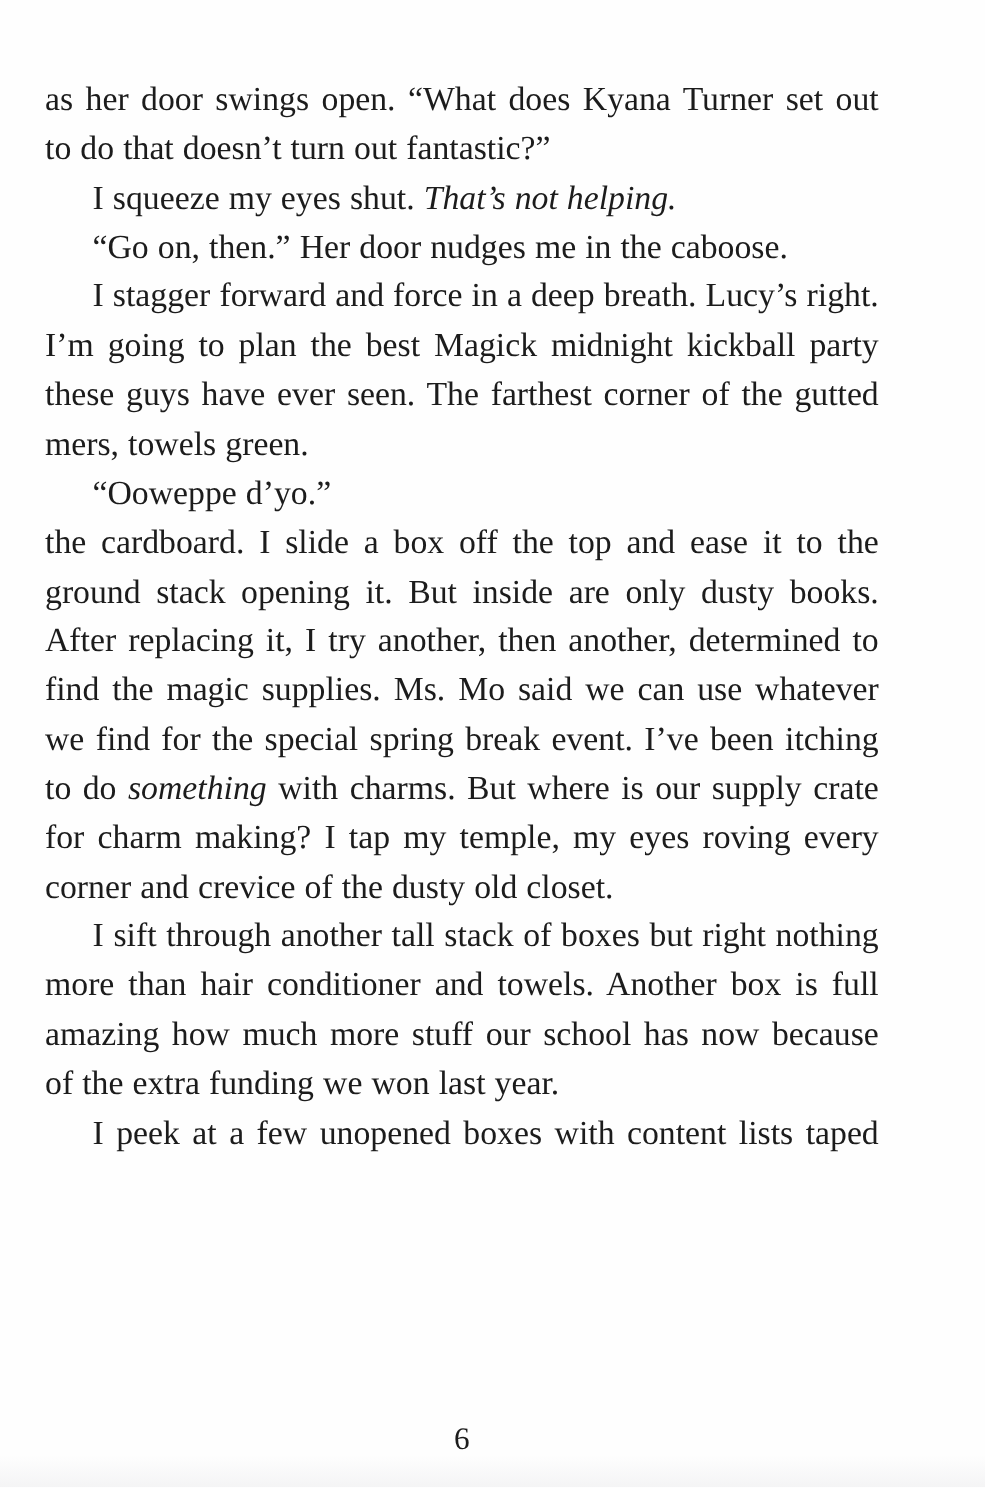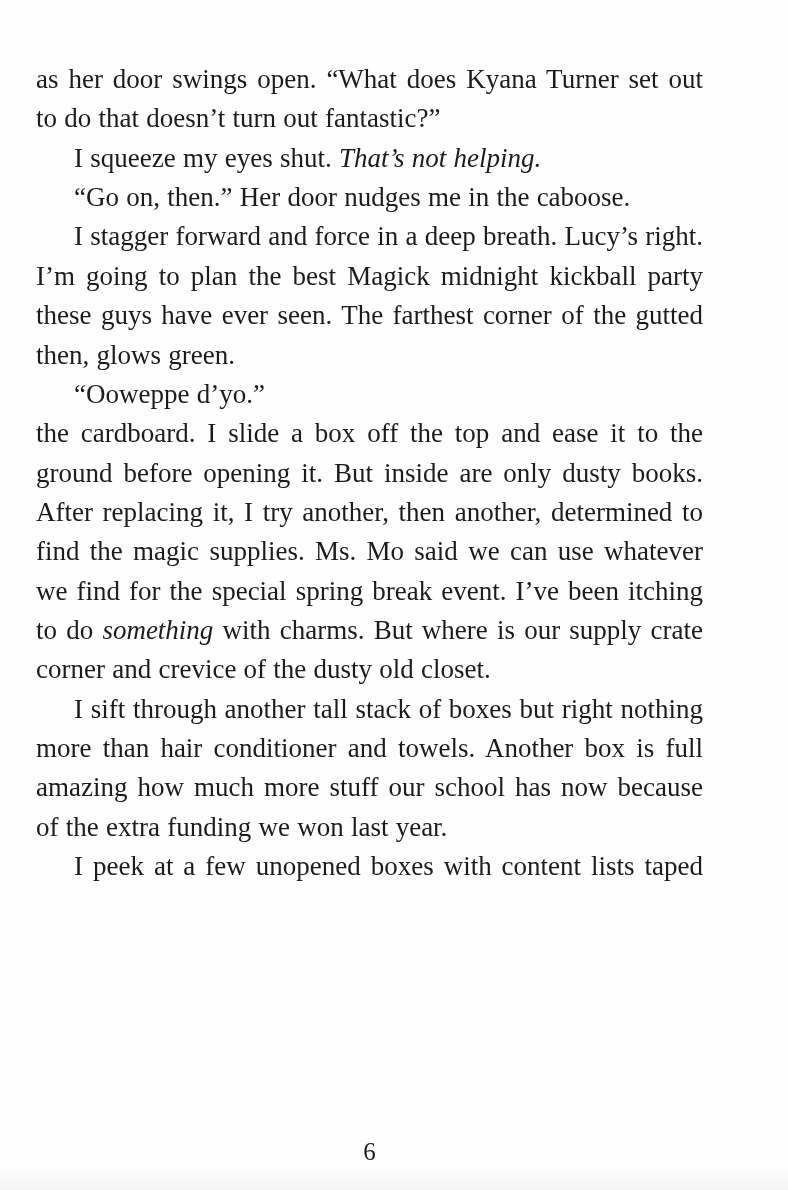--- a/index.html
+++ b/index.html
@@ -64,28 +64,29 @@
 
 <div class="page">
   <div class="text-block">
       <div class="line just"><span>as her door swings open. “What does Kyana Turner set out</span></div>
       <div class="line"><span>to do that doesn’t turn out fantastic?”</span></div>
       <div class="line indent"><span>I squeeze my eyes shut. </span><i>That’s not helping.</i></div>
       <div class="line indent"><span>“Go on, then.” Her door nudges me in the caboose.</span></div>
       <div class="line indent just"><span>I stagger forward and force in a deep breath. Lucy’s right.</span></div>
       <div class="line just"><span>I’m going to plan the best Magick midnight kickball party</span></div>
       <div class="line just"><span>these guys have ever seen. The farthest corner of the gutted</span></div>
-      <div class="line"><span>then, glows green.</span></div>
+      <div class="line"><span>mers, towels green.</span></div>
       <div class="line indent"><span>“Ooweppe d’yo.”</span></div>
       <div class="line just"><span>the cardboard. I slide a box off the top and ease it to the</span></div>
-      <div class="line just"><span>ground before opening it. But inside are only dusty books.</span></div>
+      <div class="line just"><span>ground stack opening it. But inside are only dusty books.</span></div>
       <div class="line just"><span>After replacing it, I try another, then another, determined to</span></div>
       <div class="line just"><span>find the magic supplies. Ms. Mo said we can use whatever</span></div>
       <div class="line just"><span>we find for the special spring break event. I’ve been itching</span></div>
       <div class="line just"><span>to do </span><i>something</i><span> with charms. But where is our supply crate</span></div>
+      <div class="line just"><span>for charm making? I tap my temple, my eyes roving every</span></div>
       <div class="line"><span>corner and crevice of the dusty old closet.</span></div>
       <div class="line indent just"><span>I sift through another tall stack of boxes but right nothing</span></div>
       <div class="line just"><span>more than hair conditioner and towels. Another box is full</span></div>
       <div class="line just"><span>amazing how much more stuff our school has now because</span></div>
       <div class="line"><span>of the extra funding we won last year.</span></div>
       <div class="line indent just"><span>I peek at a few unopened boxes with content lists taped</span></div>
     </div>
   <div class="folio">6</div>
   <div class="bottom-band"></div>
 </div>

